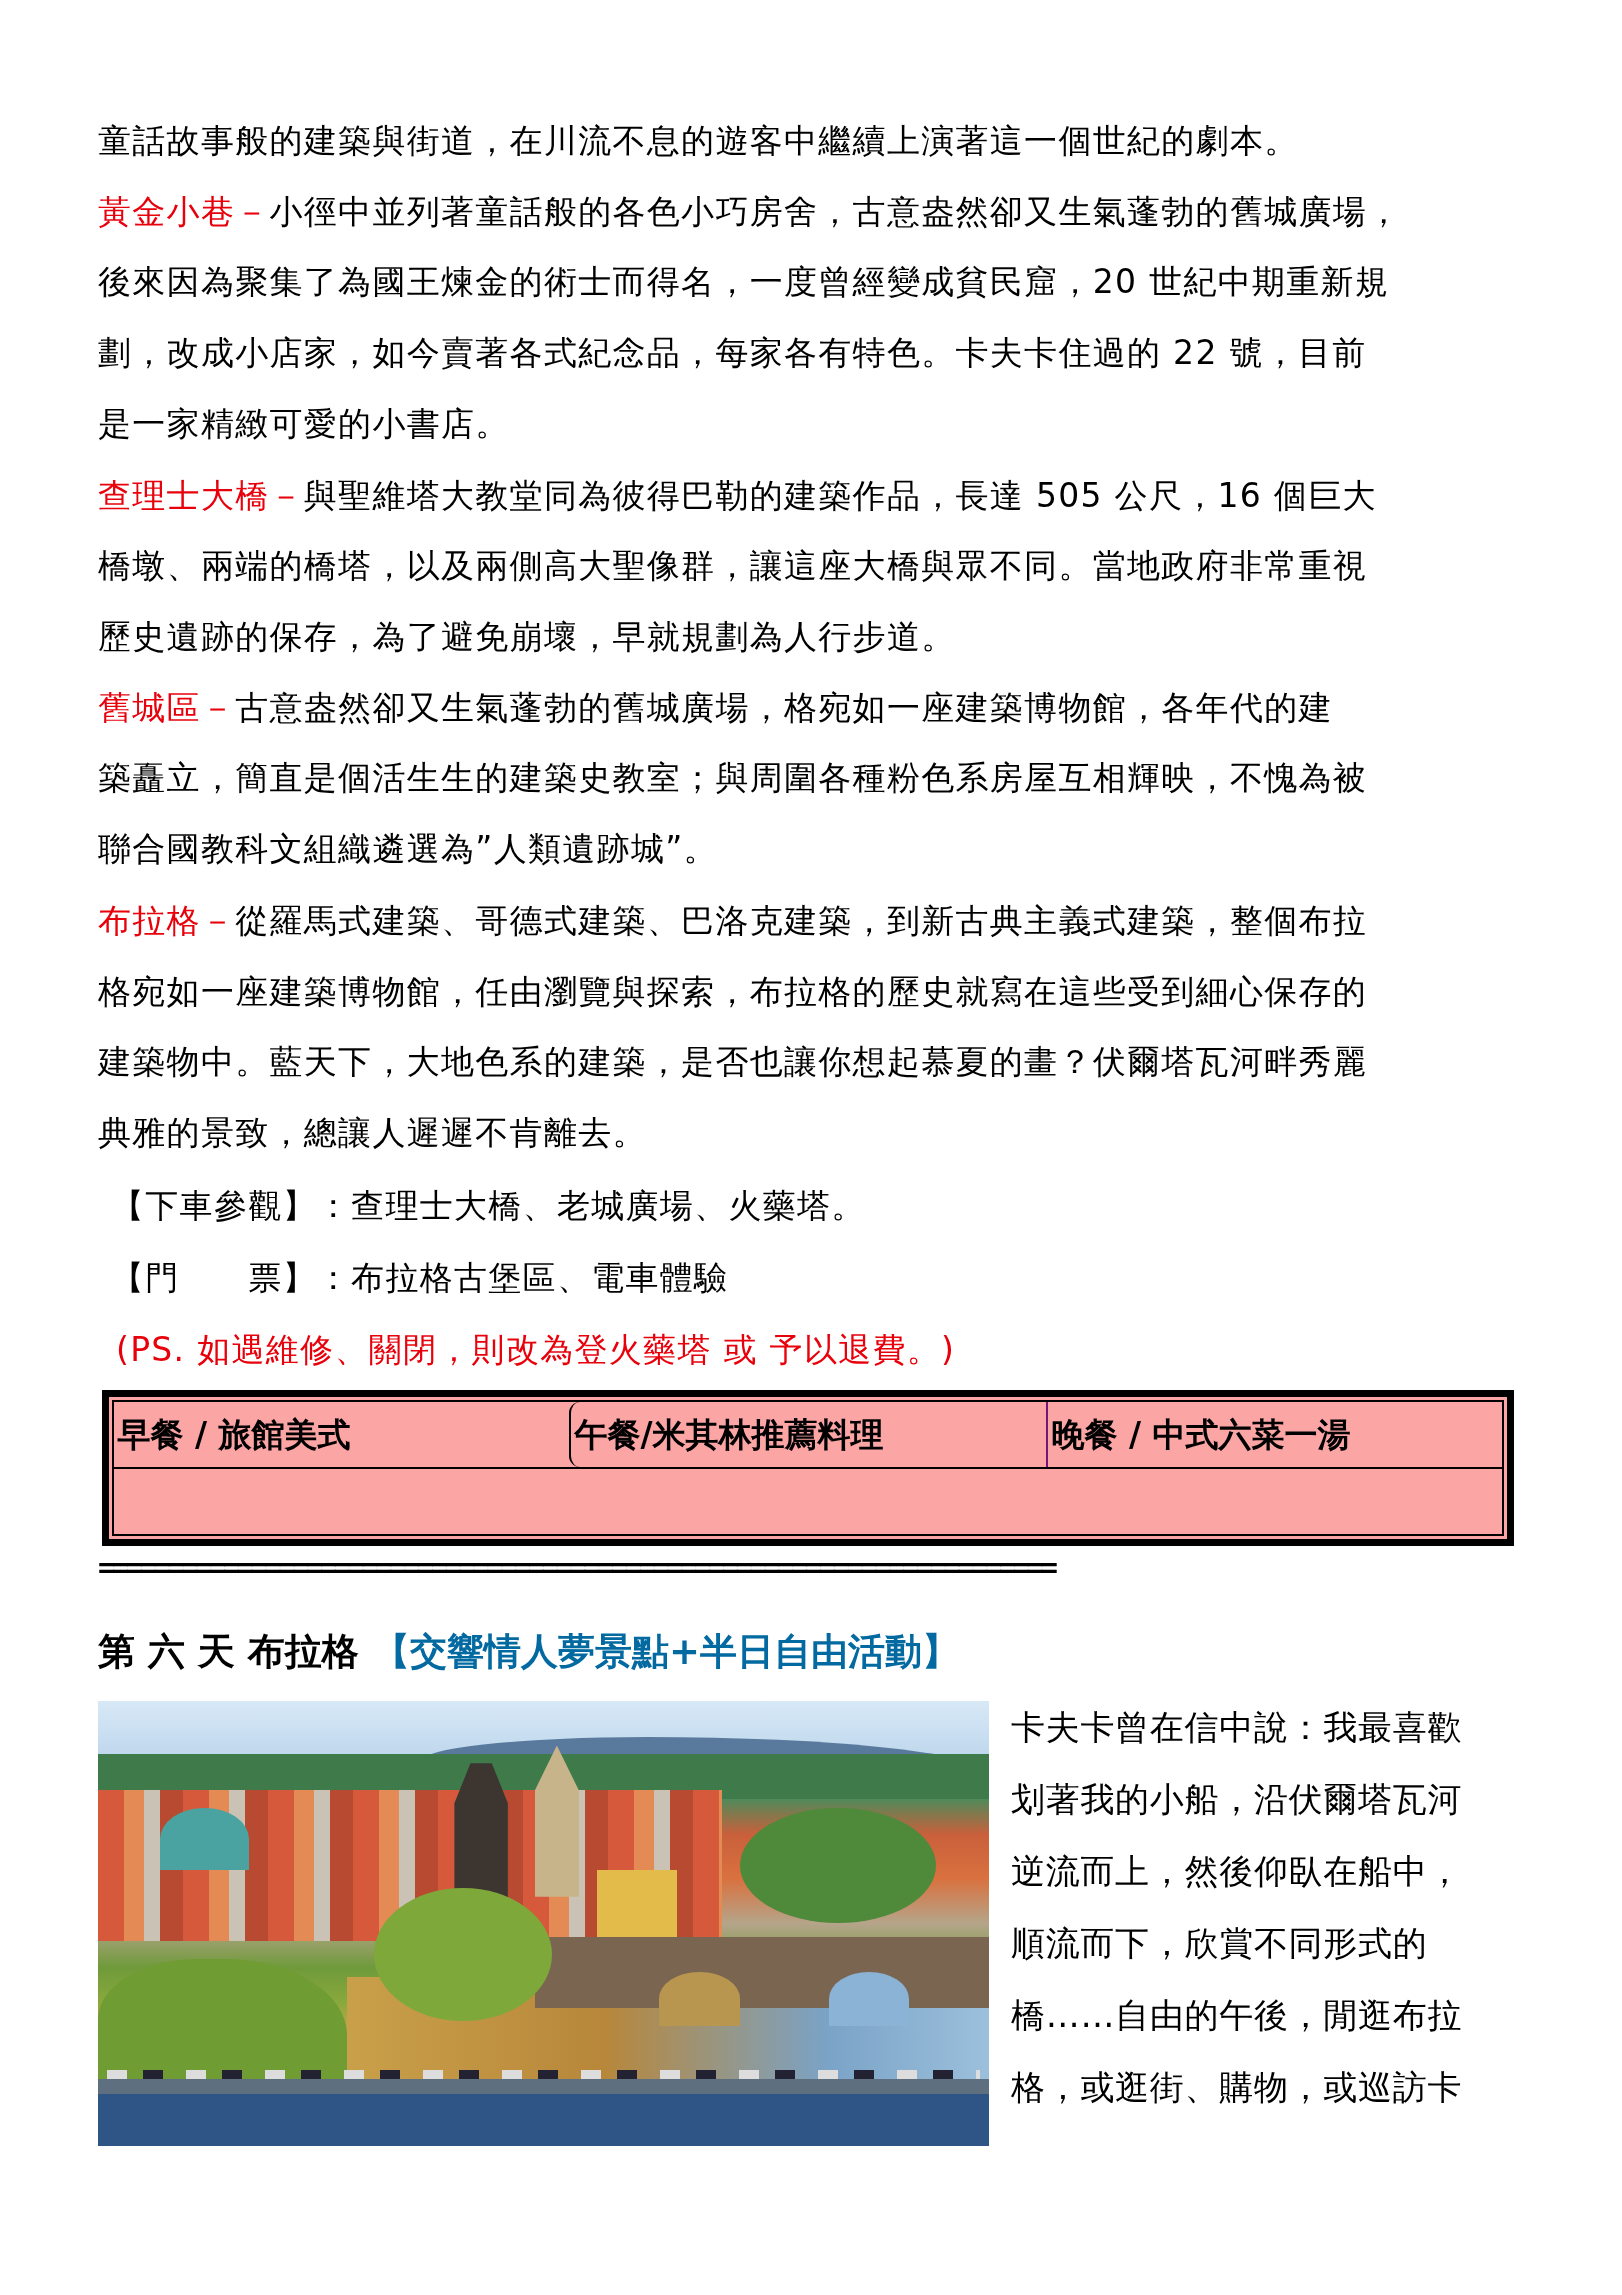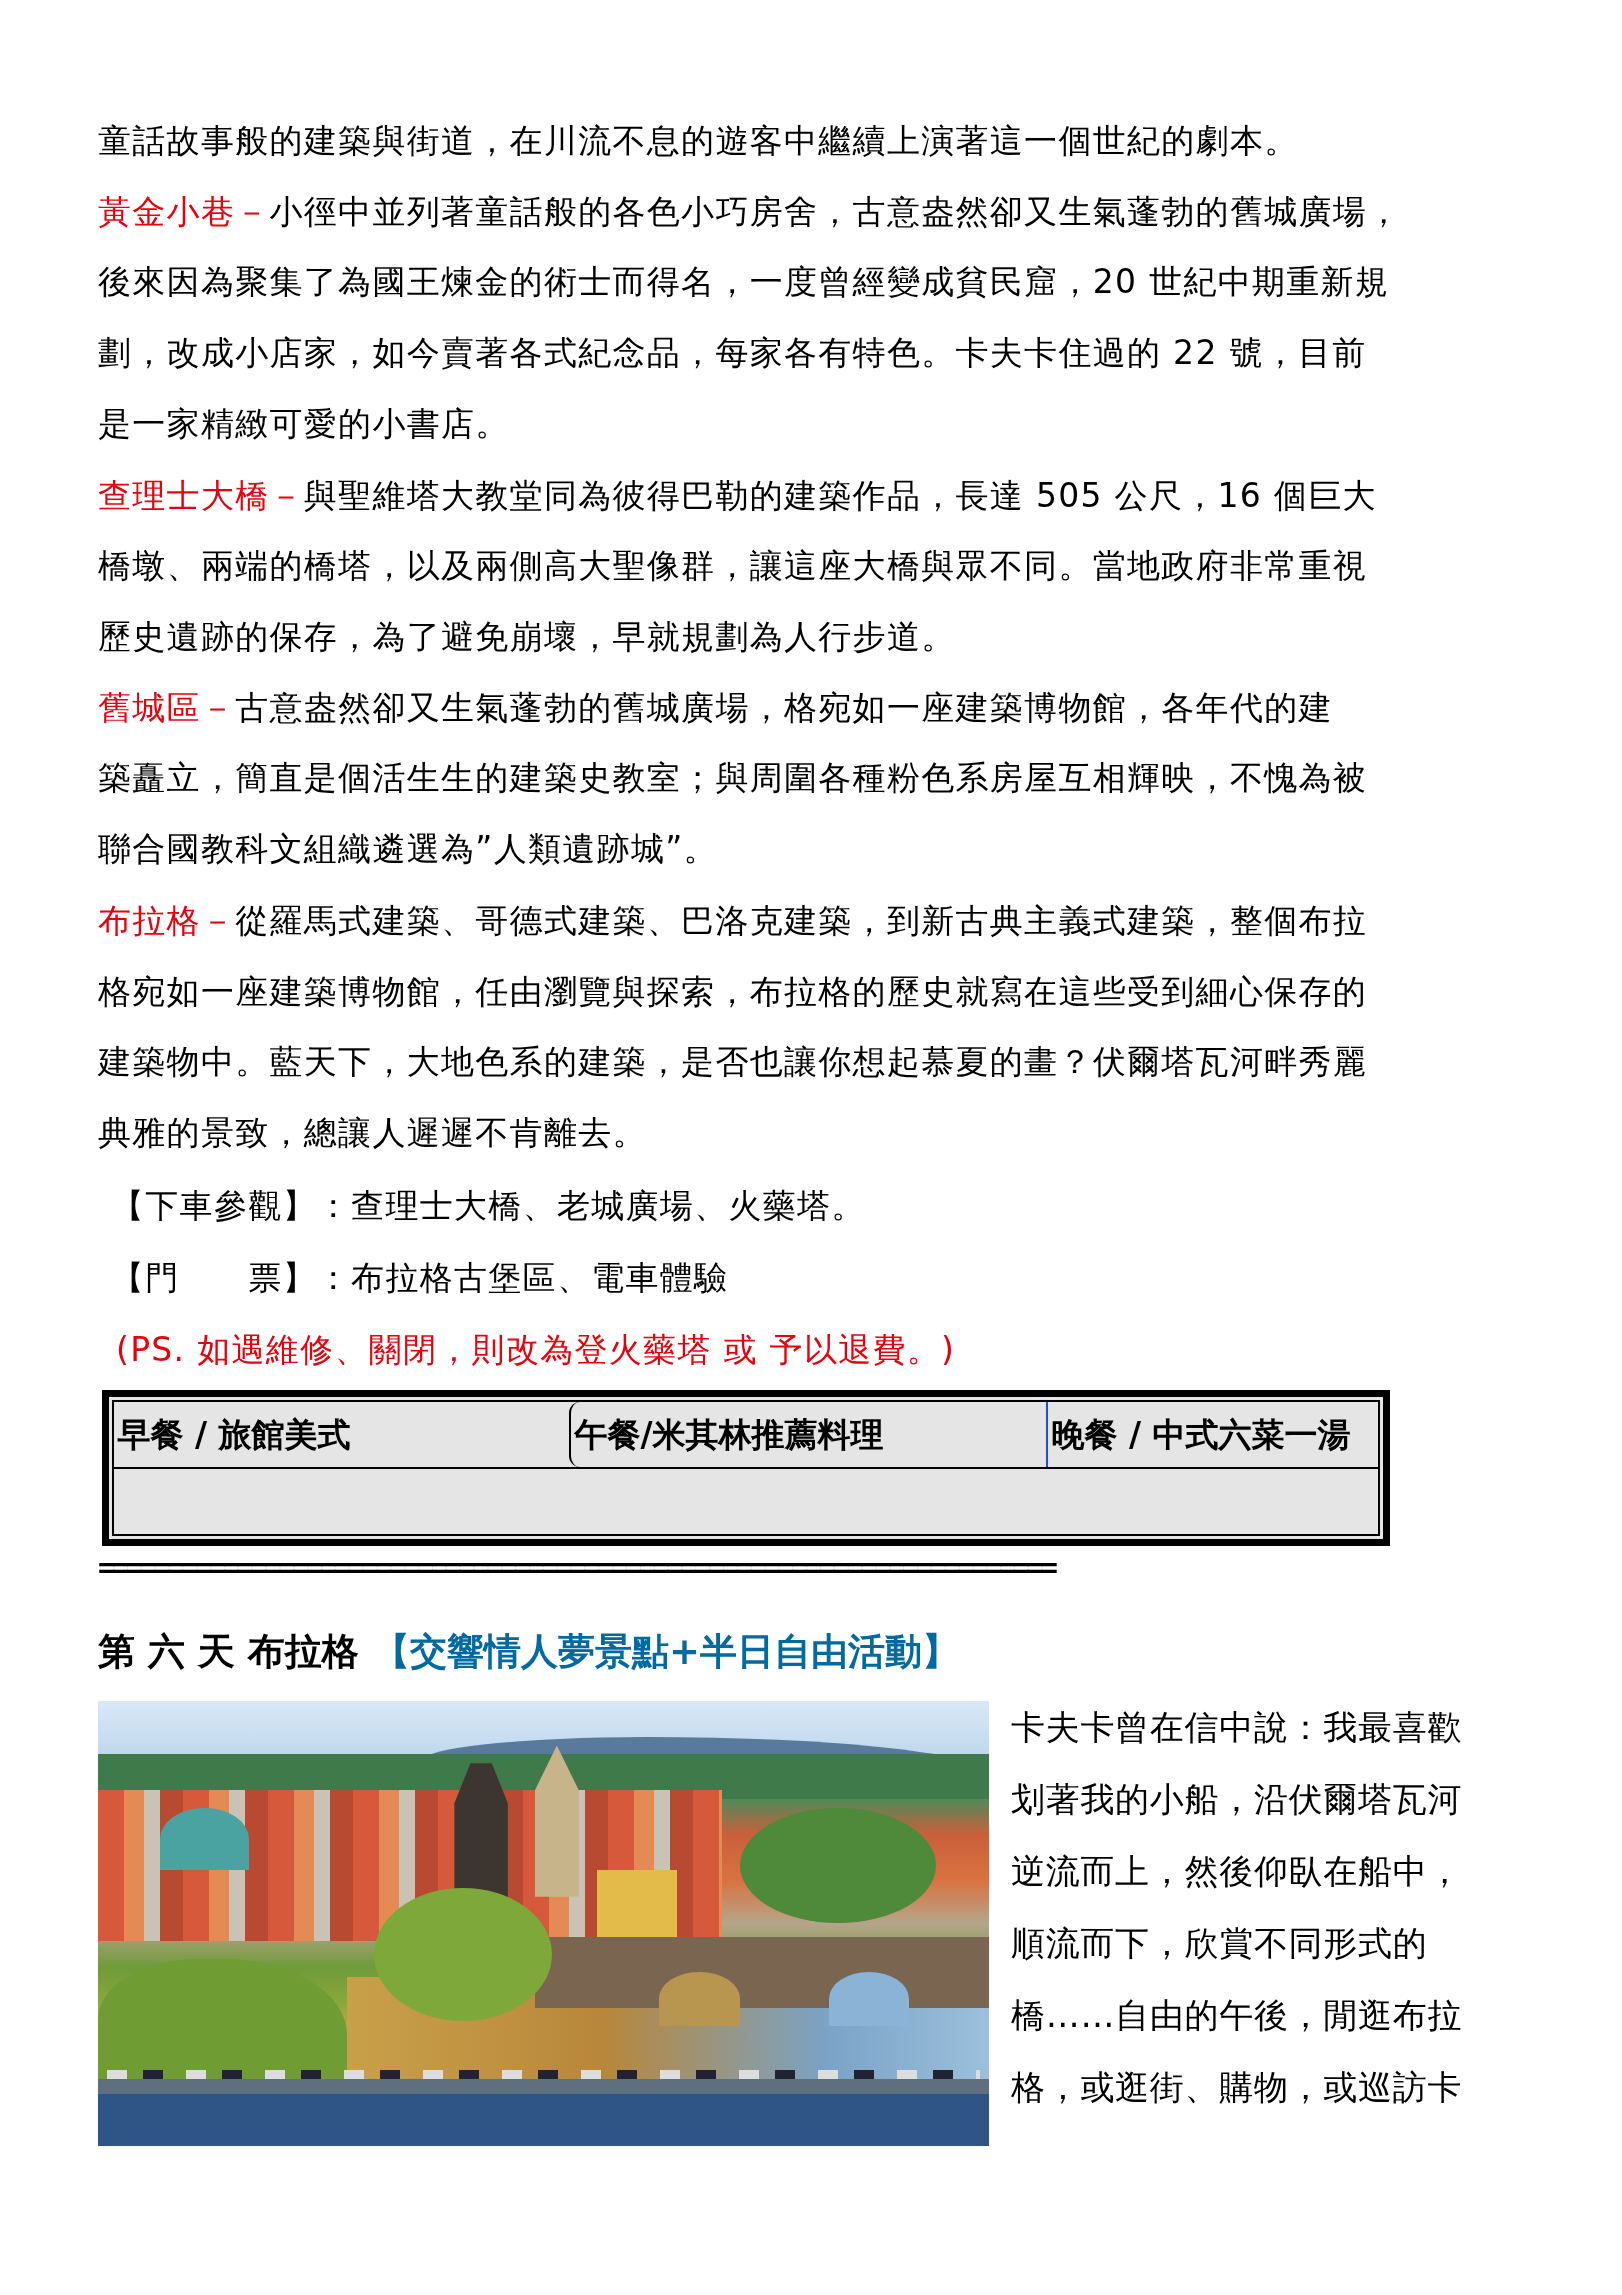--- a/index.html
+++ b/index.html
@@ -15,41 +15,41 @@
     letter-spacing: 1.3px;
   }
   .red { color: #E8000B; }
   .mag { color: #0369a1; }
   .indent { left: 111px; }
   .note { left: 116px; }
 
   
   .meal-table {
     position: absolute; left: 102px; top: 1390px;
-    width: 1288px; height: 156px;
+    width: 1412px; height: 156px;
     box-sizing: border-box;
     border: 7.9px solid #000;
-    background: #e5e5e5;
+    background: #fca5a5;
   }
   .meal-inner {
     position: absolute; left: 2.6px; top: 2.6px; right: 2.6px; bottom: 2.6px;
     border: 2px solid #000;
     box-sizing: border-box;
   }
   .meal-row1 {
     position: absolute; left: 0; top: 0; right: 0; height: 67px;
     border-bottom: 2.6px solid #000; box-sizing: border-box;
   }
   .meal-cell {
     position: absolute; top: 0; height: 100%;
     box-sizing: border-box; padding-left: 3.9px;
     font-size: 33px; line-height: 65px; font-weight: bold; white-space: nowrap;
   }
   .meal-cell.c2 { border-left: 2px solid #000; }
-  .meal-cell.c3 { border-left: 2px solid #1d4ed8; }
+  .meal-cell.c3 { border-left: 2px solid #701a75; }
   .meal-row2 {
     position: absolute; left: 0; top: 67px; right: 0; bottom: 0;
     padding-left: 3.9px; font-size: 33px; line-height: 64px; white-space: nowrap;
   }
   .meal-row2 .lbl { font-weight: bold; }
 
   .separator {
     position: absolute; left: 98px; top: 1551px;
     font-family: "DejaVu Sans Mono", monospace;
     font-size: 29px; line-height: 33px; letter-spacing: -3.6px; white-space: nowrap;

